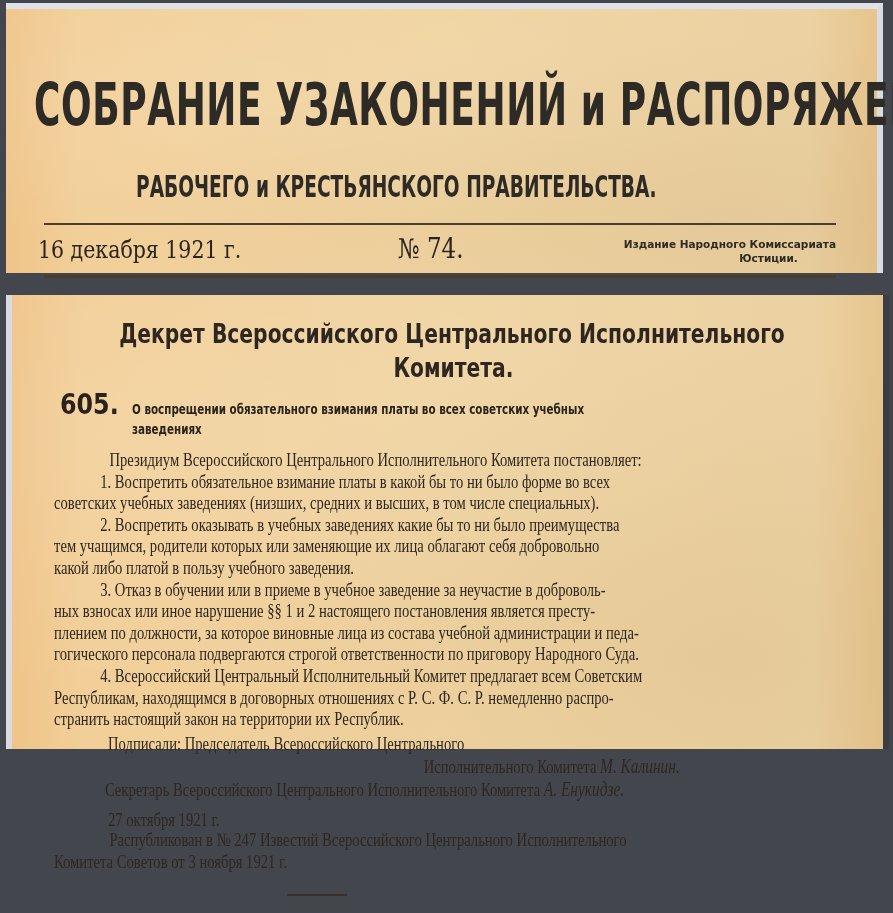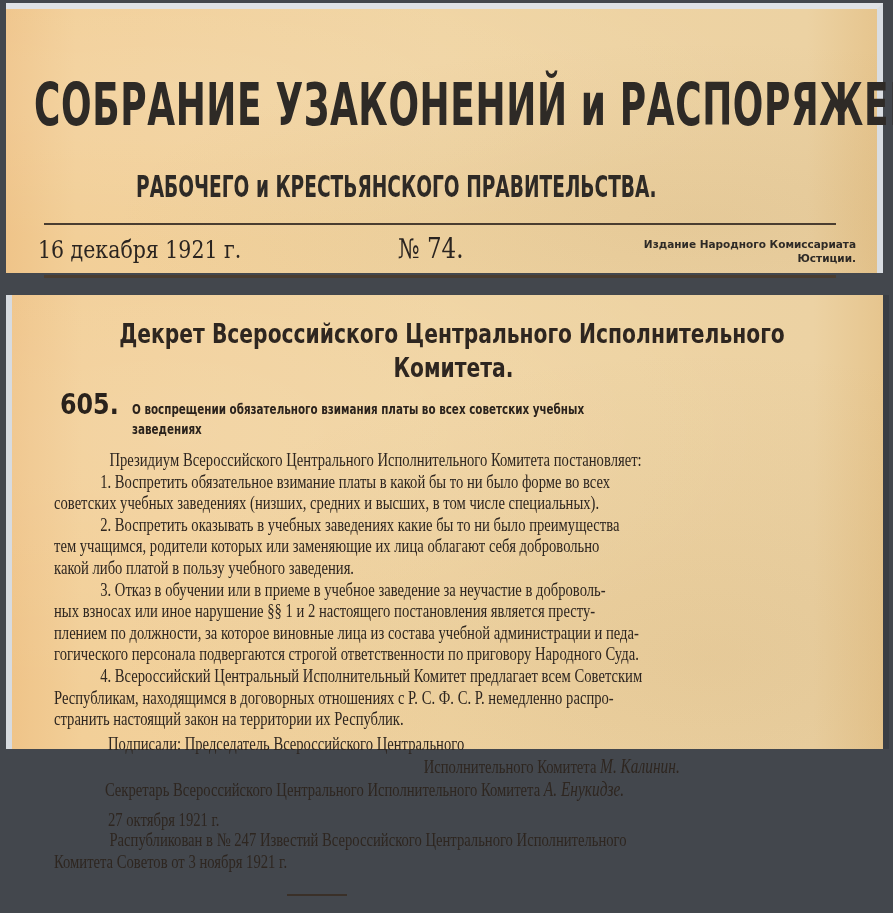--- a/index.html
+++ b/index.html
@@ -63,30 +63,30 @@
     }
     .mast-issue {
       position: absolute; left: 392px; top: 224px;
       font-size: 27px;
       transform: scaleX(0.85);
       transform-origin: left top;
       white-space: nowrap;
       color: #2a2420;
     }
     .mast-publisher {
-      position: absolute; left: 605px; top: 228px; width: 245px;
+      position: absolute; left: 585px; top: 228px; width: 245px;
       font-family: "DejaVu Sans", sans-serif;
       font-weight: bold;
       font-size: 10.5px;
       line-height: 14px;
       text-align: right;
       color: #2e2a26;
     }
     .mast-publisher span { display: block; }
-    .mast-publisher .l2 { text-align: right; padding-left: 110px; }
+    .mast-publisher .l2 { text-align: center; padding-left: 110px; }
 
     
     .decree {
       left: 6px; top: 295px; width: 883px; height: 454px;
       border-left: 6px solid #d7dbe0;
       border-right: 6px solid #3a3e44;
     }
     .decree-heading {
       position: absolute; left: 0; top: 22px; width: 883px;
       text-align: center;

